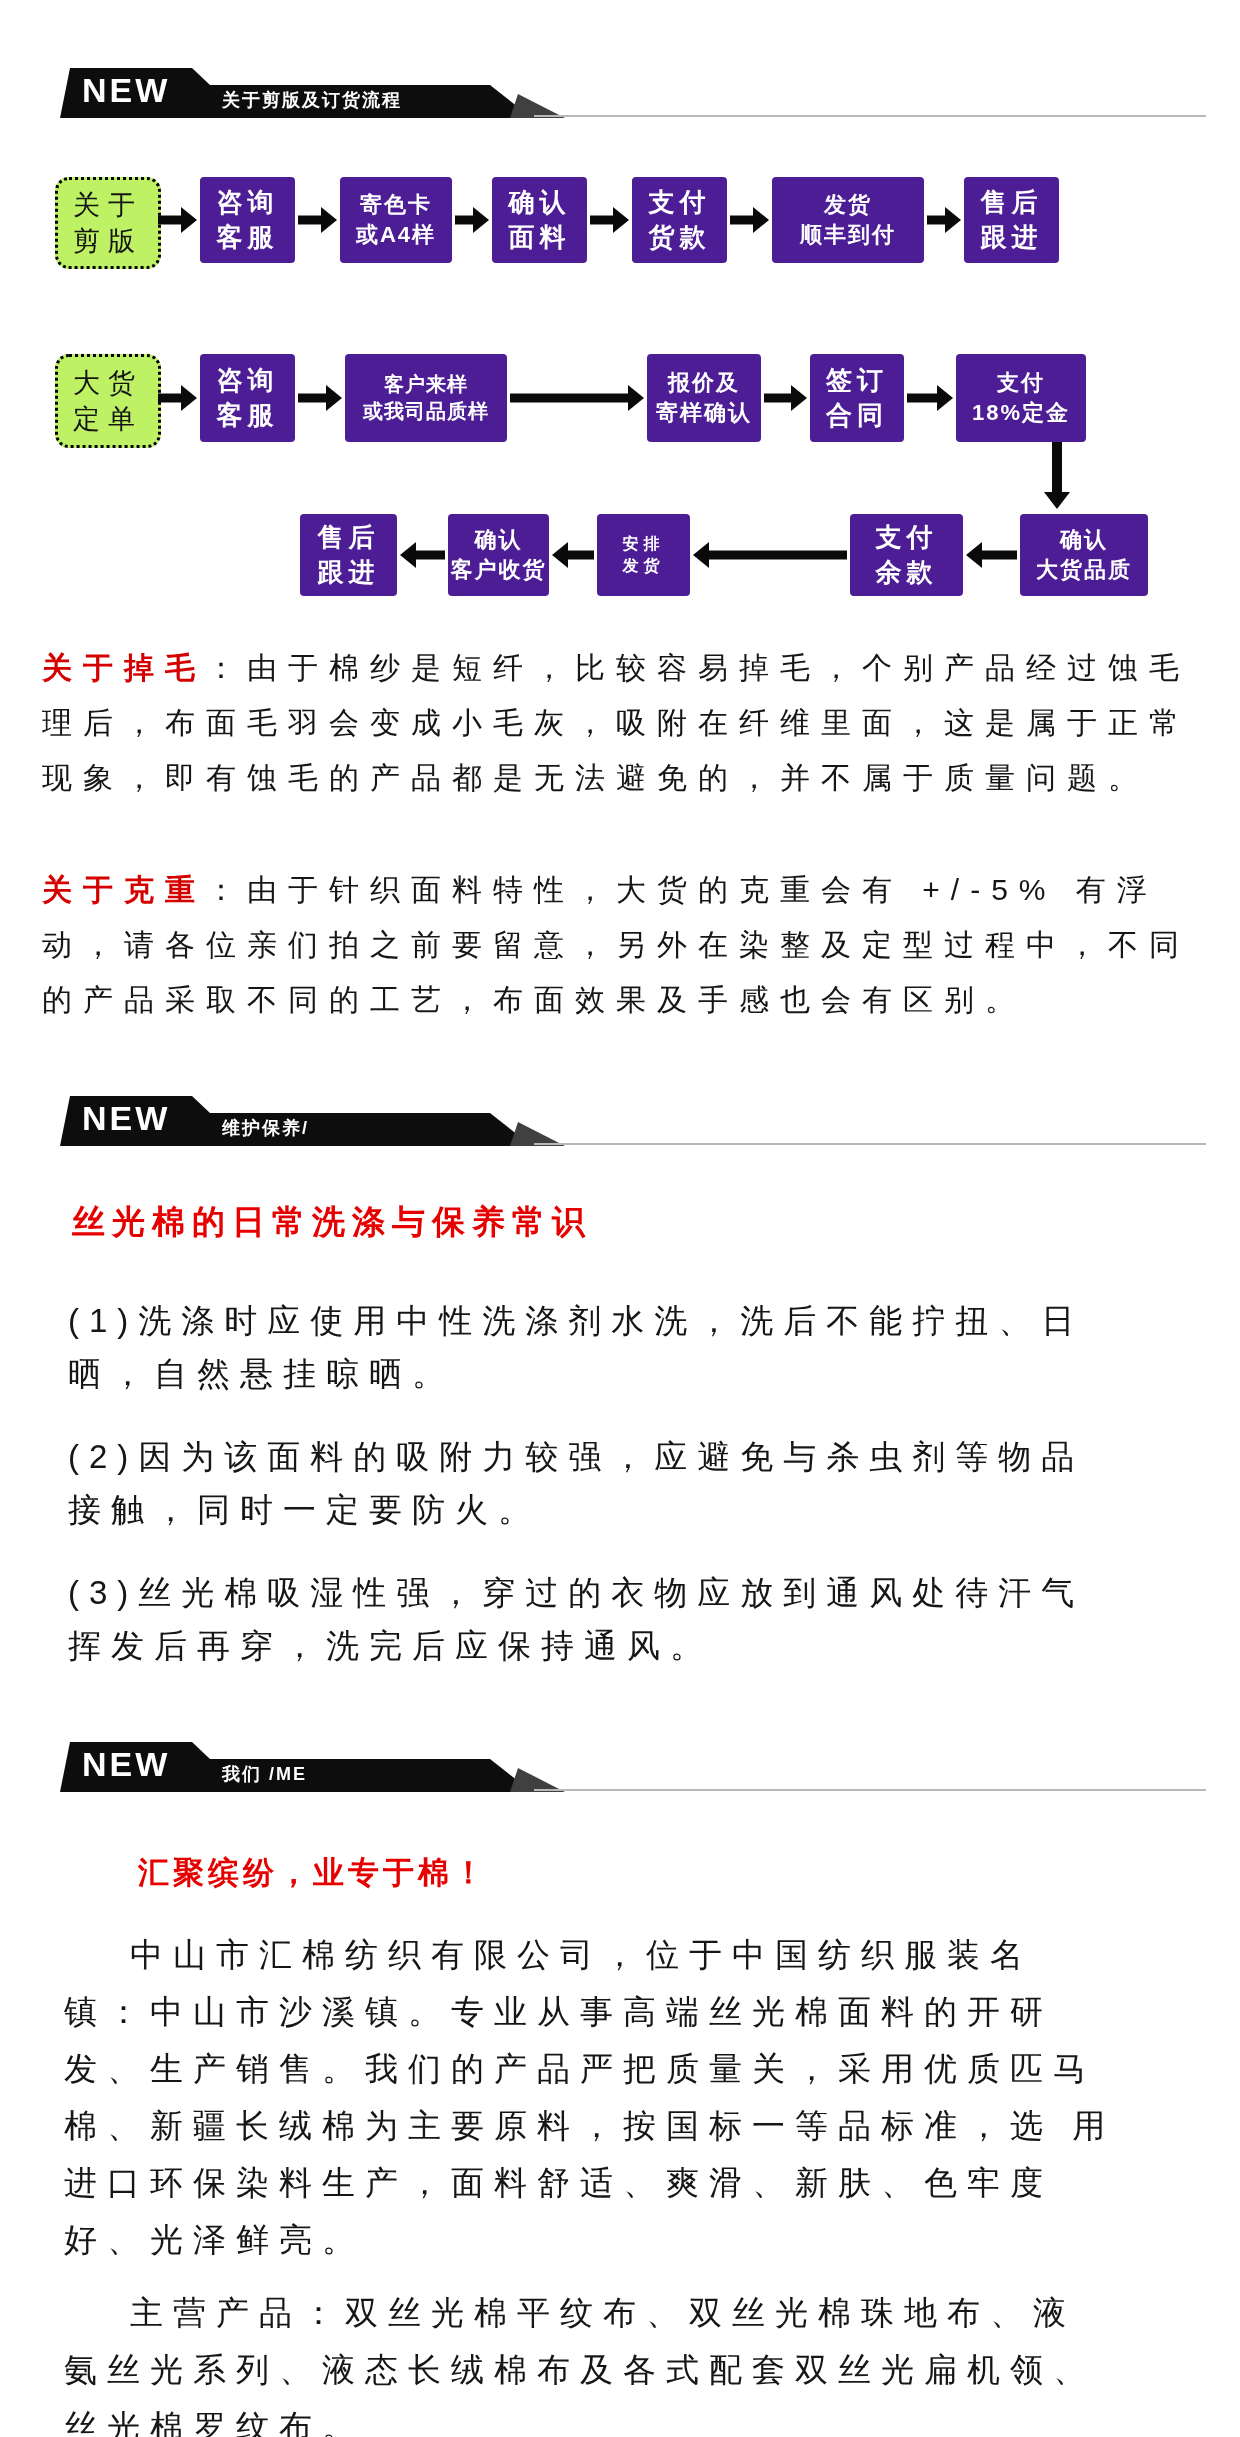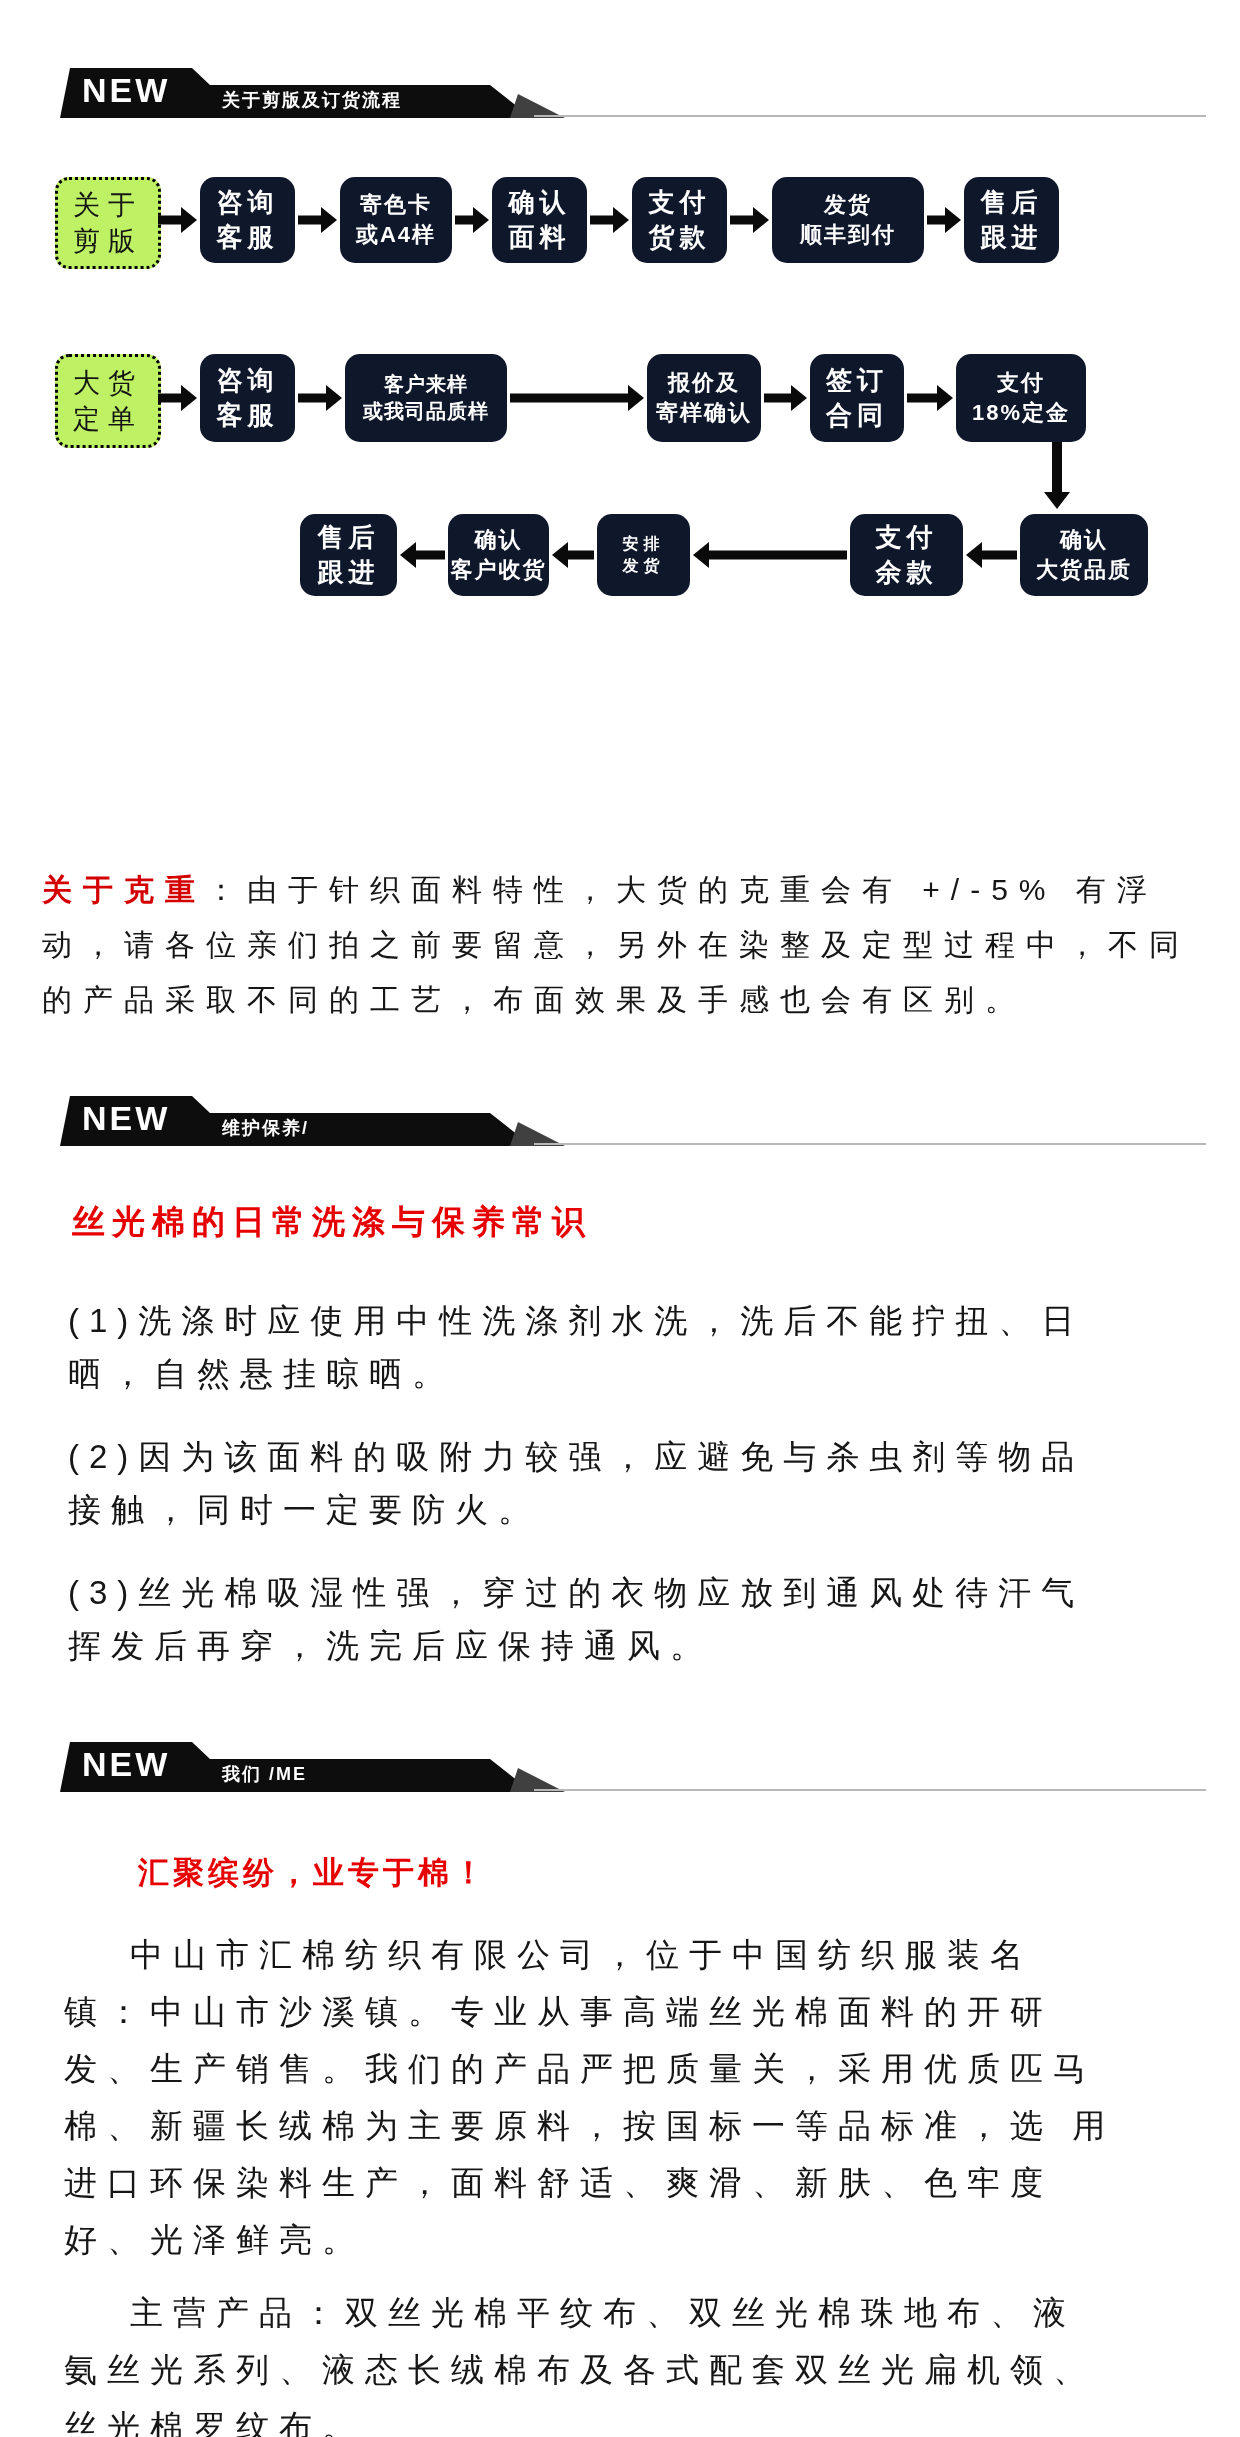--- a/index.html
+++ b/index.html
@@ -9,21 +9,21 @@
   
   .banner{position:absolute;left:60px;width:1160px;height:66px;}
   .banner svg{position:absolute;left:0;top:0;}
   .banner-new{position:absolute;left:22px;top:3px;color:#ffffff;font-size:34px;font-weight:bold;
               letter-spacing:3px;}
   .banner-label{position:absolute;left:162px;top:20px;color:#ffffff;font-size:18px;font-weight:bold;
                 letter-spacing:2px;white-space:nowrap;}
   .banner-line{position:absolute;left:474px;top:47px;width:672px;height:2px;background:#b8b8b8;}
 
   
-  .fbox{position:absolute;background:#0f172a;border-radius:15px;color:#ffffff;
+  .fbox{position:absolute;background:#4c1d95;border-radius:4px;color:#ffffff;
         display:flex;flex-direction:column;align-items:center;justify-content:center;
         text-align:center;font-weight:600;line-height:1.35;}
   .fbox.dashed{background:#bef264;border:3px dotted #000000;border-radius:14px;
                color:#141414;font-weight:400;}
   .arrow{position:absolute;}
   .arrow .shaft{position:absolute;top:50%;transform:translateY(-50%);height:9px;background:#0a0a0a;}
   .arrow.r .shaft{left:0;right:14px;}
   .arrow.l .shaft{left:14px;right:0;}
   .arrow:after{content:"";position:absolute;top:50%;transform:translateY(-50%);width:0;height:0;
                border-top:13px solid transparent;border-bottom:13px solid transparent;}
@@ -178,20 +178,23 @@
         <div class="shaft"></div>
       </div>
       <div class="fbox" style="left: 1020px; top: 514px; width: 128px; height: 82px; font-size: 22px; letter-spacing: 2px;">
         <div>确认</div>
         <div>大货品质</div>
       </div>
     </div>
   <div class="vline"></div>
   <div class="vhead"></div>
 
+  <div class="para" style="top:640px">
+    <span class="red-label">关于掉毛</span><span>：由于棉纱是短纤，比较容易掉毛，个别产品经过蚀毛理后，布面毛羽会变成小毛灰，吸附在纤维里面，这是属于正常现象，即有蚀毛的产品都是无法避免的，并不属于质量问题。</span>
+  </div>
 
   <div class="para" style="top:862px">
     <span class="red-label">关于克重</span><span>：由于针织面料特性，大货的克重会有 +/-5% 有浮动，请各位亲们拍之前要留意，另外在染整及定型过程中，不同的产品采取不同的工艺，布面效果及手感也会有区别。</span>
   </div>
 
   <div class="banner" style="top:1096px">
     <svg width="515" height="64" viewBox="0 0 515 64">
       <polygon points="10,0 132,0 150,17 430,17 472,50 0,50" fill="#0d0d0d"></polygon>
       <polygon points="458,26 505,50 450,50" fill="#404040"></polygon>
     </svg>

